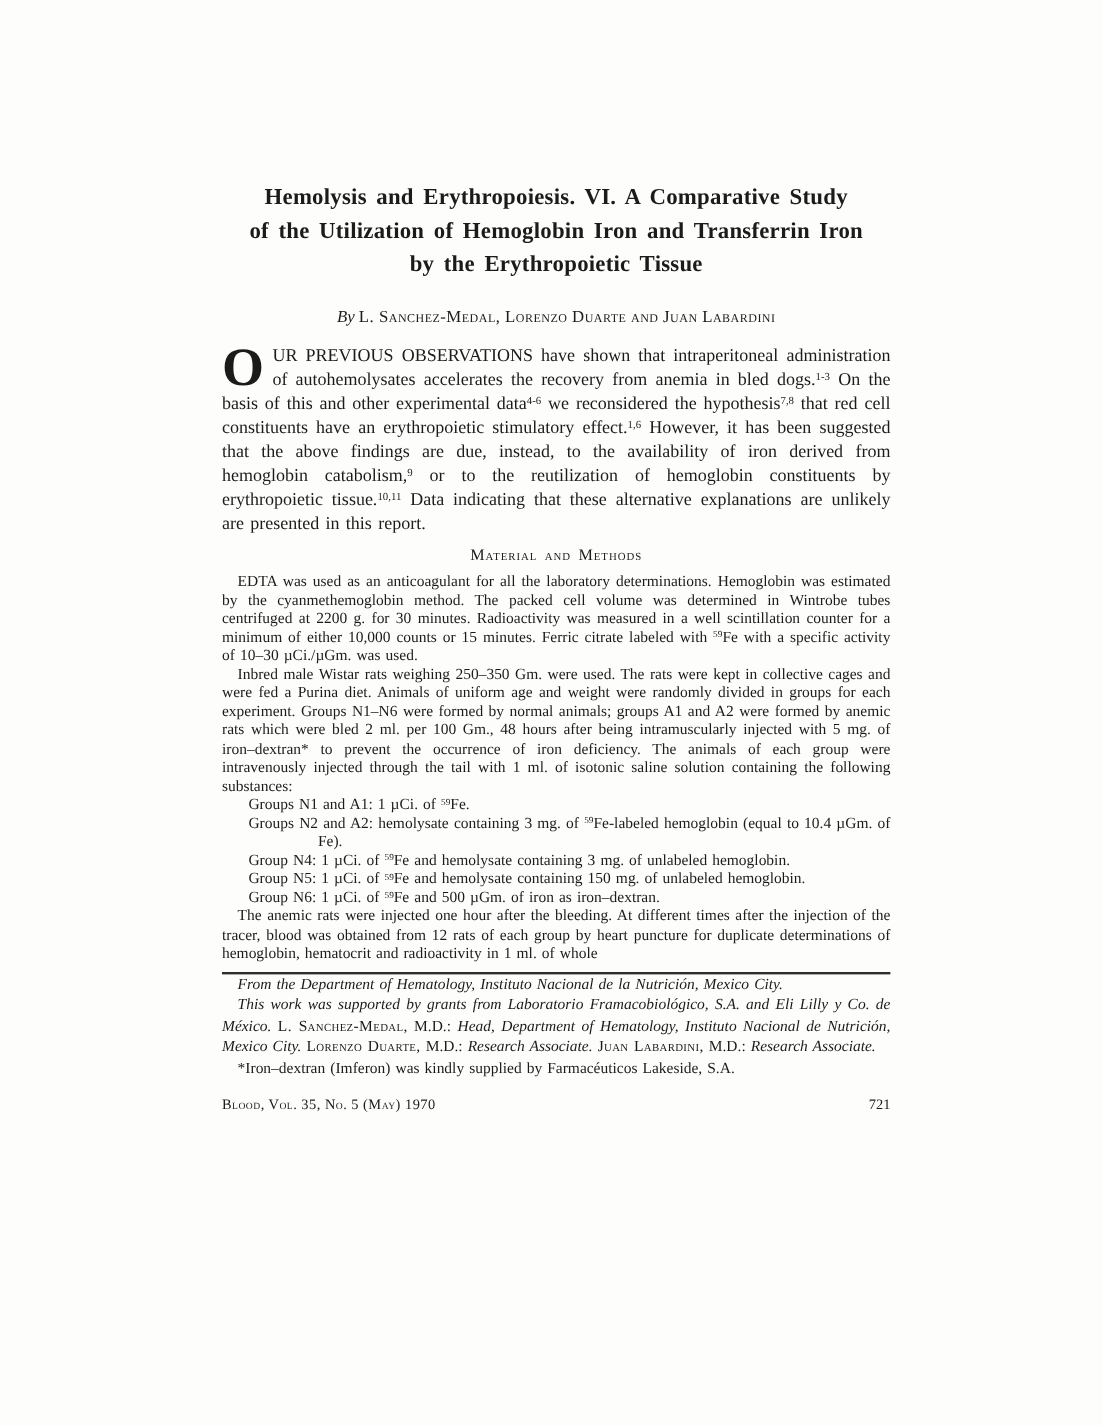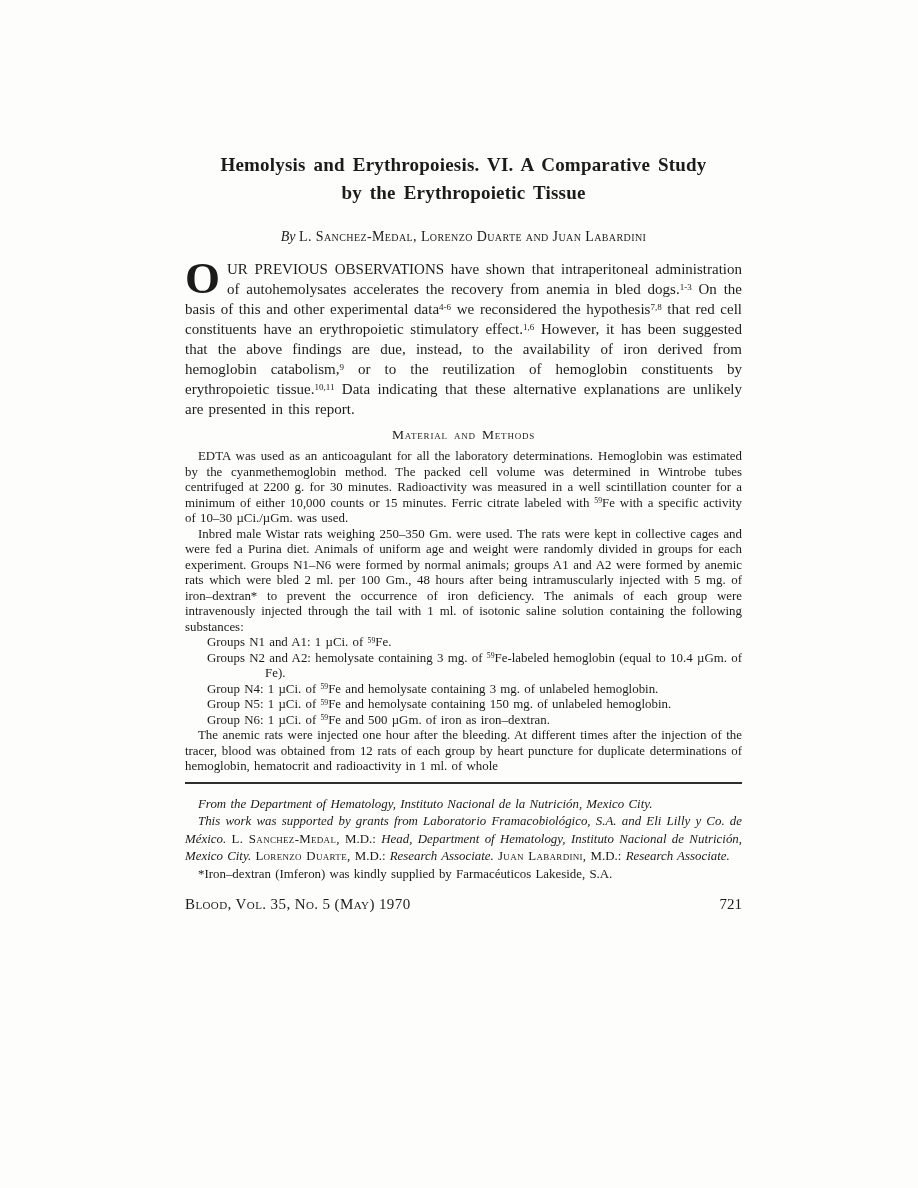--- a/index.html
+++ b/index.html
@@ -91,50 +91,51 @@
     top: -0.45em;
     vertical-align: baseline;
   }
   
   .footnote-rule {
     border: none;
     border-top: 2px solid #2e2e2e;
     margin-top: 7px;
     width: 557px;
   }
-  .footnotes { margin-top: 12px; }
+  .footnotes { margin-top: 0; }
   .fn {
     font-size: 12.9px;
     line-height: 17.6px;
     text-align: justify;
     font-style: italic;
     word-spacing: 1px;
   }
   .fn.roman { font-style: normal; }
   .seg-sc { font-style: normal; font-variant: small-caps; letter-spacing: 0.3px; }
   .seg-r { font-style: normal; font-family: Liberation Serif, serif; }
   
   .footer {
     margin-top: 12px;
     display: flex;
     justify-content: space-between;
     align-items: baseline;
-    font-size: 15px;
+    font-size: 12px;
     line-height: 18px;
     gap: 28px;
   }
 </style>
 </head>
 <body>
 
 <div class="page">
   <div class="content">
 
     <h1 class="title">
       <span class="title-line">Hemolysis and Erythropoiesis. VI. A Comparative Study</span>
+      <span class="title-line">of the Utilization of Hemoglobin Iron and Transferrin Iron</span>
       <span class="title-line">by the Erythropoietic Tissue</span>
     </h1>
 
     <p class="byline"><span class="by">By</span> <span class="sc">L. Sanchez-Medal, Lorenzo Duarte and Juan Labardini</span></p>
 
     <p class="intro"><span class="dropcap">O</span><span>UR PREVIOUS OBSERVATIONS have shown that intraperitoneal administration of autohemolysates accelerates the recovery from anemia in bled dogs.<sup>1-3</sup> On the basis of this and other experimental data<sup>4-6</sup> we reconsidered the hypothesis<sup>7,8</sup> that red cell constituents have an erythropoietic stimulatory effect.<sup>1,6</sup> However, it has been suggested that the above findings are due, instead, to the availability of iron derived from hemoglobin catabolism,<sup>9</sup> or to the reutilization of hemoglobin constituents by erythropoietic tissue.<sup>10,11</sup> Data indicating that these alternative explanations are unlikely are presented in this report.</span></p>
 
     <h2 class="section-heading">Material and Methods</h2>
 
     <p class="body-p indent">EDTA was used as an anticoagulant for all the laboratory determinations. Hemoglobin was estimated by the cyanmethemoglobin method. The packed cell volume was determined in Wintrobe tubes centrifuged at 2200 g. for 30 minutes. Radioactivity was measured in a well scintillation counter for a minimum of either 10,000 counts or 15 minutes. Ferric citrate labeled with <sup>59</sup>Fe with a specific activity of 10–30 µCi./µGm. was used.</p>

